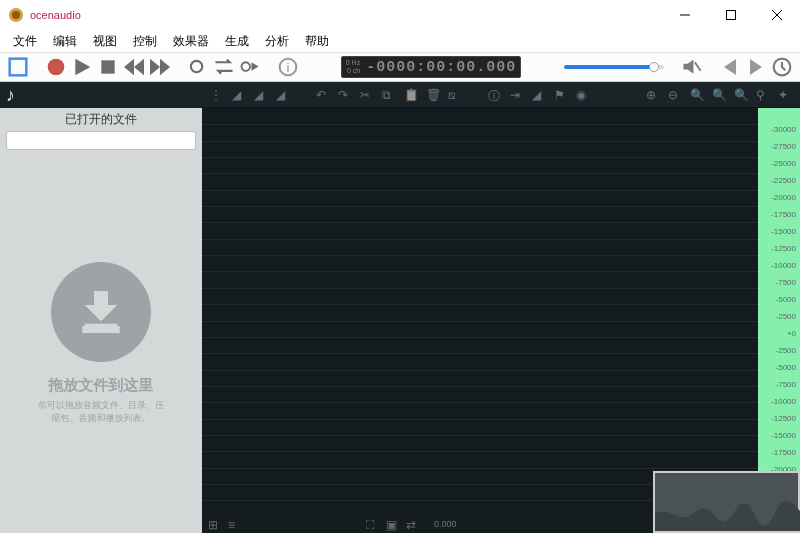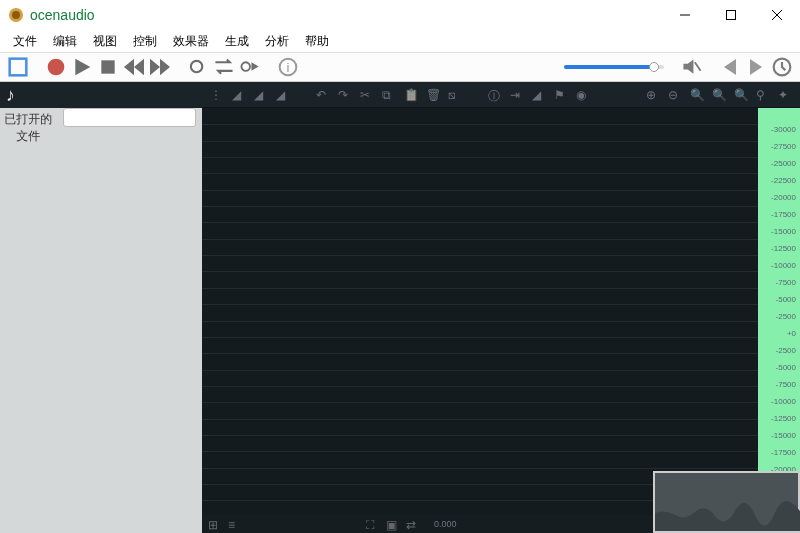--- a/index.html
+++ b/index.html
@@ -1,40 +1,40 @@
 <!DOCTYPE html>
 <html><head>
 <meta charset="utf-8">
 <style>
 * { margin:0; padding:0; box-sizing:border-box; font-family:"Microsoft YaHei","Segoe UI",Arial,sans-serif; }
 body { width:800px; height:533px; overflow:hidden; background:#fff; display:flex; flex-direction:column; font-size:12px; }
 .titlebar { height:30px; display:flex; align-items:center; padding:0 0 0 8px; background:#fff; }
 .titlebar .appicon { width:16px; height:16px; margin-right:6px; display:flex; align-items:center; justify-content:center; }
-.titlebar .title { flex:1; font-size:14px; color:#15803d; }
+.titlebar .title { flex:1; font-size:11px; color:#be185d; }
 .winbtns { display:flex; height:100%; }
 .winbtn { width:46px; height:100%; display:flex; align-items:center; justify-content:center; }
 .winbtn svg { width:10px; height:10px; }
 .menubar { height:22px; display:flex; align-items:center; padding:0 6px; background:#fff; gap:2px; }
 .menuitem { padding:2px 7px; font-size:12px; color:#000; }
 .toolbar { height:30px; background:#fcfcfc; border-top:1px solid #e0e0e0; border-bottom:1px solid #d0d0d0; display:flex; align-items:center; padding:0 8px; gap:6px; }
 .tbtn { width:20px; height:20px; display:flex; align-items:center; justify-content:center; opacity:0.85; }
 .tbtn.red { color:#c00; }
 .sep { width:6px; }
 .timecode { background:#222; border:1px solid #444; height:22px; display:flex; align-items:center; padding:0 4px; gap:6px; border-radius:2px; }
 .tc-meta { display:flex; flex-direction:column; font-size:7px; line-height:8px; color:#888; text-align:right; }
 .tc-main { font-family:"Courier New",monospace; font-size:15px; color:#888; letter-spacing:1px; font-weight:bold; }
 .volslider { width:100px; height:4px; background:#ddd; position:relative; border-radius:2px; }
 .volslider .fill { position:absolute; left:0; top:0; height:100%; width:90%; background:#2a7de0; border-radius:2px; }
 .volslider .thumb { position:absolute; left:90%; top:50%; transform:translate(-50%,-50%); width:10px; height:10px; border-radius:50%; background:#fff; border:1px solid #999; }
 .spacer { flex:1; }
 .workarea { flex:1; display:flex; background:#1a2328; min-height:0; position:relative; }
 .sidebar { width:202px; background:#1a2328; display:flex; flex-direction:column; }
 .sidebar-top { height:26px; background:#1a2328; display:flex; align-items:center; padding:0 6px; }
 .note-icon { color:#eee; font-size:18px; }
-.files-panel { flex:1; background:#d5d8d9; display:flex; flex-direction:row; }
+.files-panel { flex:1; background:#d5d8d9; display:flex; flex-direction:column; }
 .files-header { text-align:center; padding:3px 0; font-size:12px; color:#333; }
 .search-row { padding:0 6px 4px 6px; }
 .search-input { width:100%; height:19px; border:1px solid #bbb; border-radius:3px; padding:0 6px 0 20px; font-size:11px; background:#fff; position:relative; }
 .search-wrap { position:relative; }
 .search-wrap .sicon { position:absolute; left:10px; top:50%; transform:translateY(-50%); color:#999; font-size:11px; }
 .drop-area { flex:1; display:flex; flex-direction:column; align-items:center; justify-content:center; padding:20px; }
 .drop-circle { width:100px; height:100px; border-radius:50%; background:#9ea4a6; display:flex; align-items:center; justify-content:center; margin-bottom:14px; }
 .drop-circle svg { width:56px; height:56px; fill:#d5d8d9; }
 .drop-title { font-size:15px; color:#9ea4a6; font-weight:bold; margin-bottom:4px; }
 .drop-sub { font-size:9px; color:#9ea4a6; text-align:center; line-height:13px; }
@@ -147,20 +147,27 @@
       </svg>
     </div>
   <div class="sep"></div>
   <div class="tbtn">
       <svg viewBox="0 0 12 12">
         <circle cx="6" cy="6" r="5" fill="none" stroke="#888" stroke-width="1.2"></circle>
         <text x="6" y="9" text-anchor="middle" font-size="8" fill="#888">i</text>
       </svg>
     </div>
   <div class="spacer"></div>
+  <div class="timecode">
+    <div class="tc-meta">
+      <span>0 Hz</span>
+      <span>0 ch</span>
+    </div>
+    <span class="tc-main">-0000:00:00.000</span>
+  </div>
   <div class="spacer"></div>
   <div class="volslider">
     <div class="fill"></div>
       <div class="thumb"></div>
   </div>
   <div class="sep"></div>
   <div class="tbtn">
       <svg viewBox="0 0 14 12">
         <path d="M1 4v4h3l4 3V1L4 4z" fill="#666"></path>
         <line x1="9" y1="3" x2="13" y2="9" stroke="#666" stroke-width="1.3"></line>
@@ -190,20 +197,32 @@
     <div class="sidebar-top">
       <span class="note-icon">♪</span>
     </div>
     <div class="files-panel">
       <div class="files-header">已打开的文件</div>
       <div class="search-row">
         <div class="search-wrap">
           <span class="sicon">🔍</span>
           <input class="search-input" placeholder="" style="">
         </div>
+      </div>
+      <div class="drop-area">
+        <div class="drop-circle">
+          <svg viewBox="0 0 24 24">
+              <path d="M12 3v10m0 0l-5-5m5 5l5-5M4 18h16v3H4z" stroke="#d5d8d9" stroke-width="0" fill="#d5d8d9"></path>
+              <polygon points="12,16 5,9 9,9 9,3 15,3 15,9 19,9" fill="#d5d8d9"></polygon>
+              <rect x="5" y="17" width="14" height="3" fill="#d5d8d9"></rect>
+            </svg>
+        </div>
+        <div class="drop-title">拖放文件到这里</div>
+        <div class="drop-sub">你可以拖放音频文件、目录、压</div>
+        <div class="drop-sub">缩包、音频和播放列表。</div>
       </div>
     </div>
   </div>
 
   <div class="editor">
     <div class="editor-tb">
       <span class="etb-icon">⋮</span>
       <span class="etb-icon">◢</span>
       <span class="etb-icon">◢</span>
       <span class="etb-icon">◢</span>

